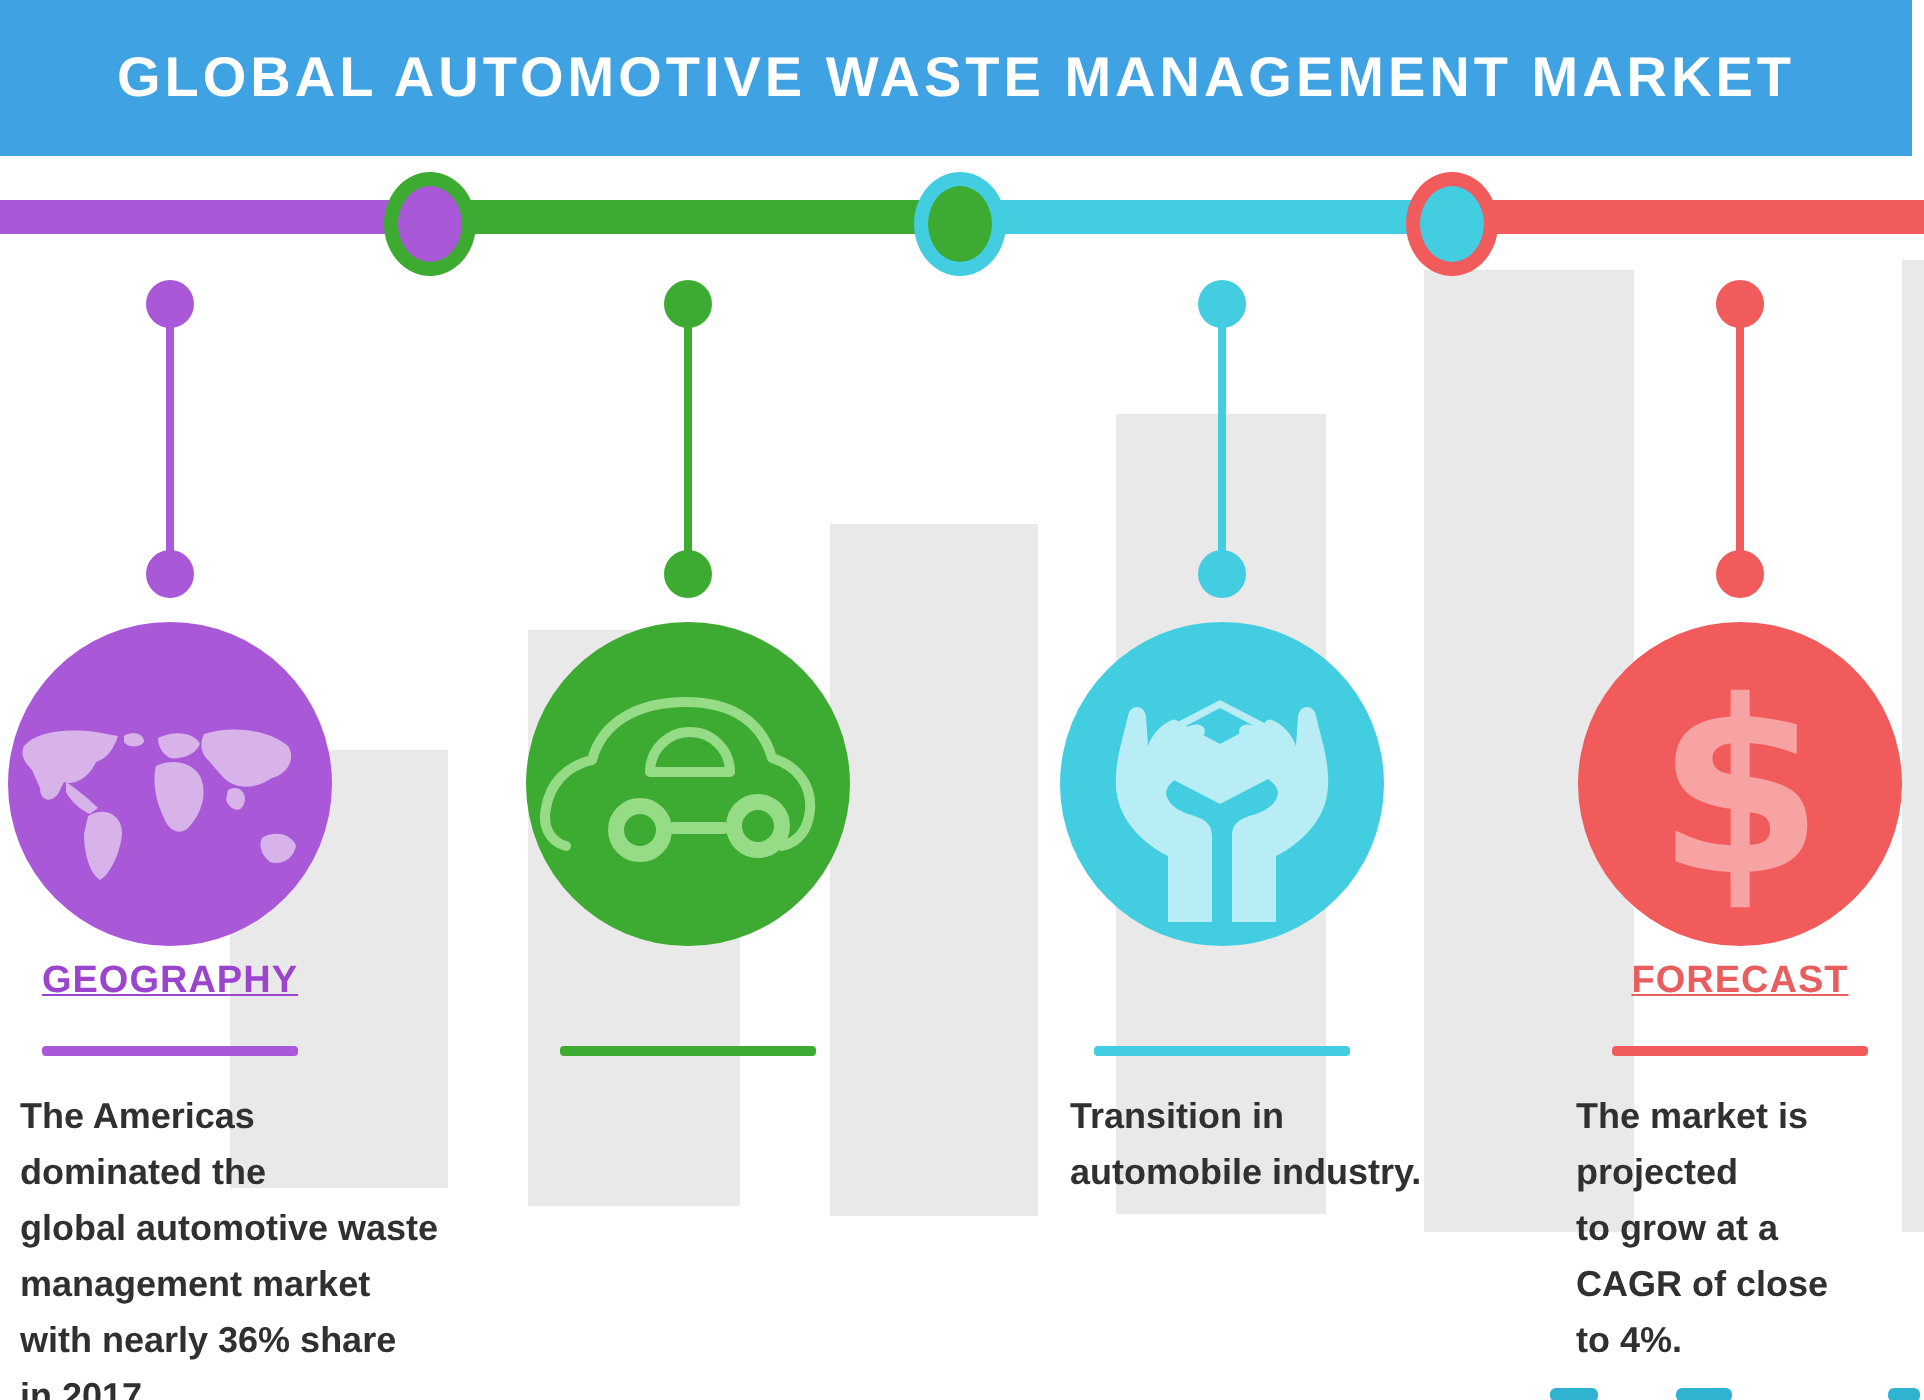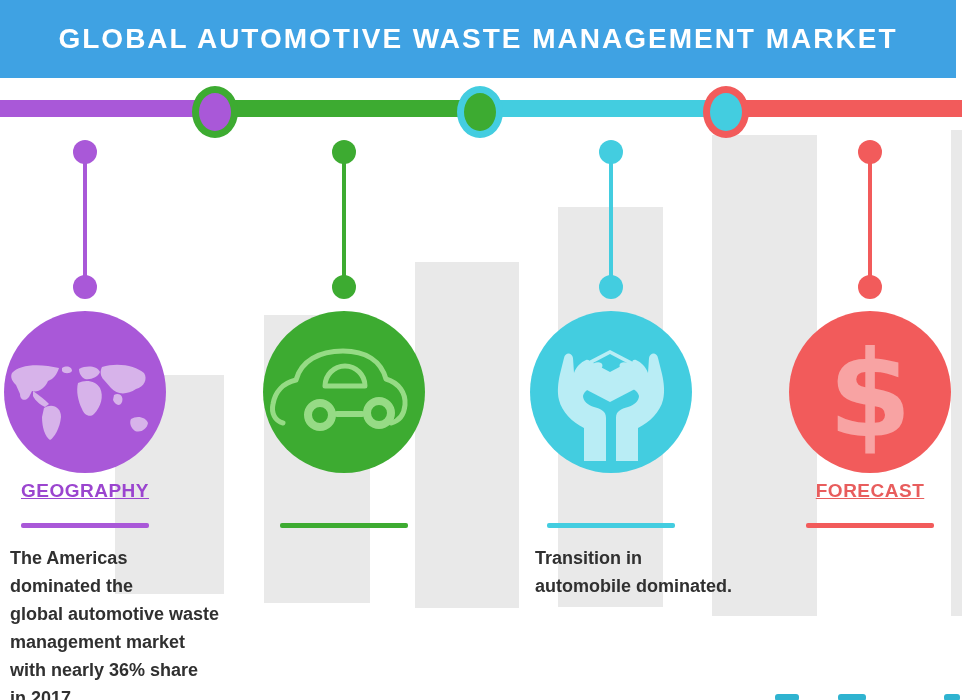--- a/index.html
+++ b/index.html
@@ -124,33 +124,38 @@
     <div class="big-circle">
       <svg viewBox="0 0 162 162">
         <polygon class="icon-light" points="80,39 105,52 105,78 80,91 55,78 55,52"></polygon>
         <polygon class="icon-accent" points="80,43 97,52 80,61 63,52"></polygon>
         <path class="icon-light" d="M54,150 L54,117 C42,111 32,101 29,89 C27,81 28,72 30,63 L34,47 C35,41 42,41 43,47 L44,62 C46,56 51,51 56,49 C60,48 61,52 58,56 C63,52 68,50 71,52 C74,54 72,58 68,61 C72,60 75,62 75,65 C75,69 71,72 66,74 C60,77 54,80 53,85 C53,90 58,94 64,96 C71,98 76,100 76,107 L76,150 Z"></path>
         <path class="icon-light" transform="matrix(-1,0,0,1,162,0)" d="M54,150 L54,117 C42,111 32,101 29,89 C27,81 28,72 30,63 L34,47 C35,41 42,41 43,47 L44,62 C46,56 51,51 56,49 C60,48 61,52 58,56 C63,52 68,50 71,52 C74,54 72,58 68,61 C72,60 75,62 75,65 C75,69 71,72 66,74 C60,77 54,80 53,85 C53,90 58,94 64,96 C71,98 76,100 76,107 L76,150 Z"></path>
       </svg>
     </div>
     <div class="underline"></div>
     <div class="para">Transition in
-automobile dominated.</div>
+automobile industry.</div>
   </div>
 
   <div class="col" style="--cx: 870px; --px: 788px; --accent: #f25b5b; --label: #e85d5d; --icon-light: #f8a3a3;">
     <div class="stem-line"></div>
     <div class="dot top"></div>
     <div class="dot bottom"></div>
     <div class="big-circle">
       <svg viewBox="0 0 162 162">
         <text class="icon-light" x="81" y="125" text-anchor="middle" font-family="DejaVu Sans, sans-serif" font-size="120" font-weight="bold">$</text>
       </svg>
     </div>
     <div class="col-label">FORECAST</div>
     <div class="underline"></div>
+    <div class="para">The market is
+projected
+to grow at a
+CAGR of close
+to 4%.</div>
   </div>
 
   <span class="logo-mark" style="left: 775px; width: 24px; background: rgb(47, 179, 208);"></span>
   <span class="logo-mark" style="left: 838px; width: 28px; background: rgb(47, 179, 208);"></span>
   <span class="logo-mark" style="left: 944px; width: 16px; background: rgb(47, 179, 208);"></span>
 
 </div>
 
 </body></html>

